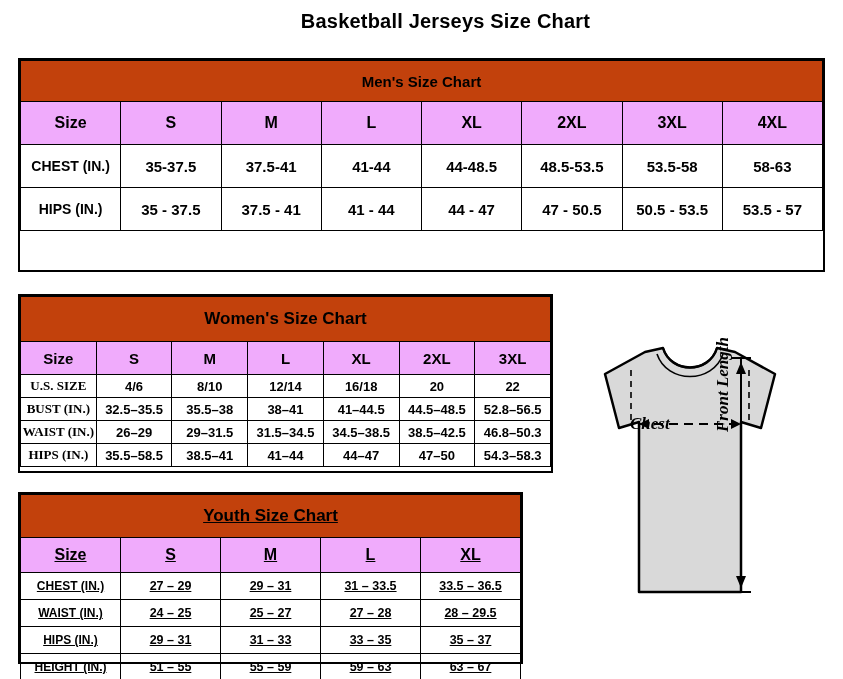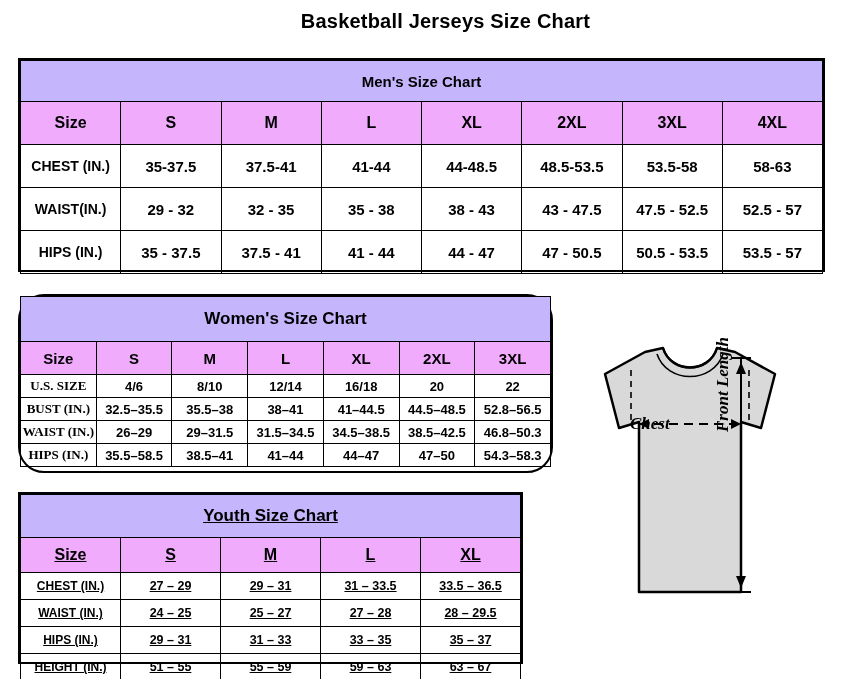--- a/index.html
+++ b/index.html
@@ -34,21 +34,21 @@
     table-layout: fixed;
   }
   table.sz td, table.sz th {
     border: 1px solid #000;
     text-align: center;
     vertical-align: middle;
     font-weight: bold;
     padding: 0;
   }
   .cap {
-    background: #c4b5fd;
+    background: #c2410c;
     font-size: 17px;
     font-weight: bold;
     border: 1px solid #000;
     text-align: center;
   }
   .hdr td {
     background: #f0abfc;
   }
 
   
@@ -62,21 +62,20 @@
   #mens-chart td { height: 42px; font-size: 15px; }
   #mens-chart .hdr td { font-size: 16px; }
   #mens-chart .rowlabel { font-size: 14px; }
 
   
   #womens-chart {
     left: 18px;
     top: 294px;
     width: 535px;
     height: 179px;
-    border-radius: 26px;
   }
   #womens-chart .cap { height: 44px; font-size: 17px; }
   #womens-chart .hdr td { height: 32px; font-size: 15px; }
   #womens-chart td { height: 22px; font-size: 13px; }
   #womens-chart .rowlabel { font-size: 13px; font-family: Liberation Serif, serif; }
 
   
   #youth-chart {
     left: 18px;
     top: 492px;
@@ -142,30 +141,20 @@
       <td class="rowlabel">CHEST (IN.)</td>
       <td>35-37.5</td>
       <td>37.5-41</td>
       <td>41-44</td>
       <td>44-48.5</td>
       <td>48.5-53.5</td>
       <td>53.5-58</td>
       <td>58-63</td>
     </tr>
     <tr>
-      <td class="rowlabel">WAIST(IN.)</td>
-      <td>29 - 32</td>
-      <td>32 - 35</td>
-      <td>35 - 38</td>
-      <td>38 - 43</td>
-      <td>43 - 47.5</td>
-      <td>47.5 - 52.5</td>
-      <td>52.5 - 57</td>
-    </tr>
-    <tr>
       <td class="rowlabel">HIPS (IN.)</td>
       <td>35 - 37.5</td>
       <td>37.5 - 41</td>
       <td>41 - 44</td>
       <td>44 - 47</td>
       <td>47 - 50.5</td>
       <td>50.5 - 53.5</td>
       <td>53.5 - 57</td>
     </tr>
   </tbody>

